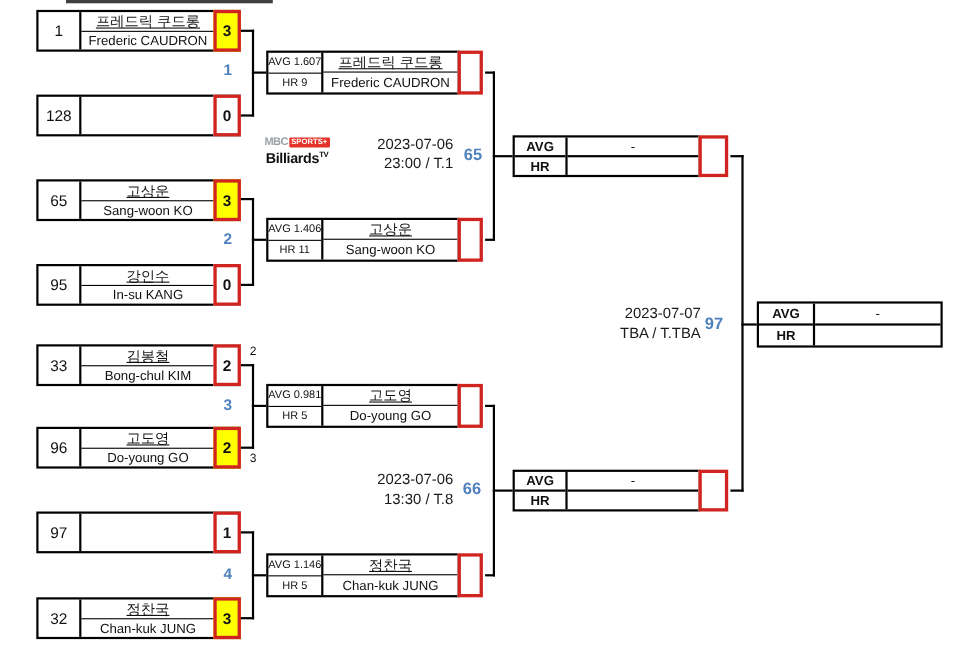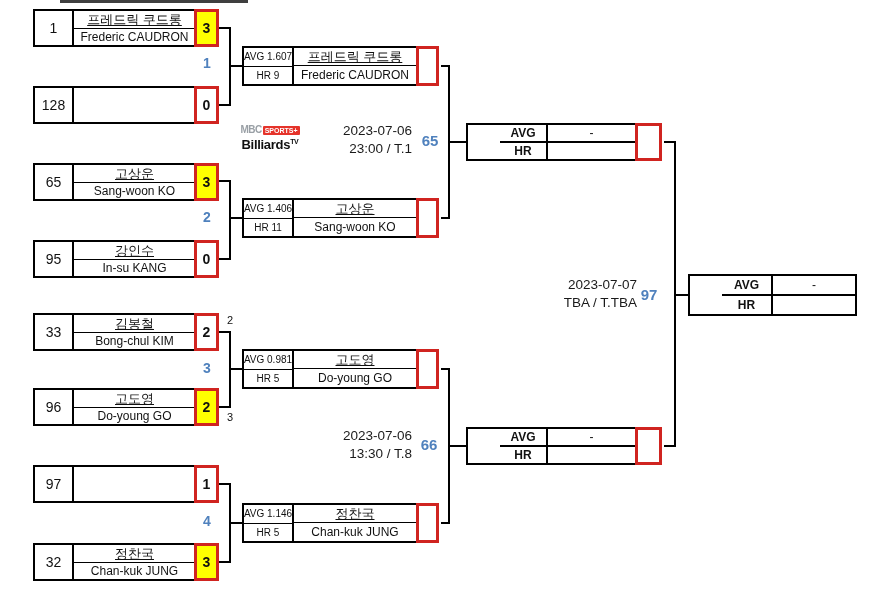--- a/index.html
+++ b/index.html
@@ -37,39 +37,39 @@
   .r2labels{width:48px;border-right:2px solid #000;display:flex;flex-direction:column;}
   .r2cell{flex:1;display:flex;align-items:center;justify-content:center;font-size:10px;white-space:nowrap;}
   .r2cell.top{border-bottom:1px solid #000;}
   .r2names{flex:1;display:flex;flex-direction:column;min-width:0;}
   .r2score{position:absolute;top:-2px;right:-23px;width:23px;height:40px;box-sizing:border-box;
            border:3px solid var(--red);background:#fff;}
 
   
   .sfbox{position:absolute;left:466px;width:171px;height:38px;border:2px solid #000;
          box-sizing:border-box;background:#fff;display:flex;}
-  .sflabels{width:46px;border-right:2px solid #000;display:flex;flex-direction:column;margin-left:32px;}
+  .sflabels{width:46px;border-right:2px solid #000;display:flex;flex-direction:column;}
   .sfvalues{flex:1;display:flex;flex-direction:column;}
   .sfcell{flex:1;display:flex;align-items:center;justify-content:center;font-size:12px;font-weight:600;}
   .sfcell.val{font-weight:normal;}
   .sfcell.top{border-bottom:2px solid #000;}
   .sfscore{position:absolute;top:-2px;right:-27px;width:27px;height:38px;box-sizing:border-box;
            border:3px solid var(--red);background:#fff;}
 
   .fbox{position:absolute;left:688px;top:274px;width:169px;height:42px;border:2px solid #000;
         box-sizing:border-box;background:#fff;display:flex;}
   .flabels{width:49px;border-right:2px solid #000;display:flex;flex-direction:column;}
 
   
   .minfo{position:absolute;width:120px;text-align:right;font-size:13.5px;line-height:18px;color:#1a1a1a;}
   .mno{position:absolute;width:28px;text-align:center;color:var(--blue);font-weight:bold;font-size:15px;}
 
   
   .logo{position:absolute;left:238px;top:124px;width:64px;text-align:center;}
-  .logo-top{display:flex;align-items:flex-end;justify-content:center;gap:1px;}
+  .logo-top{display:flex;align-items:center;justify-content:center;gap:1px;}
   .mbc{color:#9aa0a6;font-weight:bold;font-size:10px;letter-spacing:-0.5px;}
   .sports{background:#e5332a;color:#fff;font-weight:bold;font-size:7px;padding:1px 2px;border-radius:1px;}
   .bill{font-weight:bold;font-size:13px;color:#101010;letter-spacing:-0.3px;line-height:14px;}
   .bill sup{font-size:7px;}
 
   .topstrip{position:absolute;left:60px;top:0;width:188px;height:3px;background:#3f3f3f;}
 </style>
 </head>
 <body>
 

